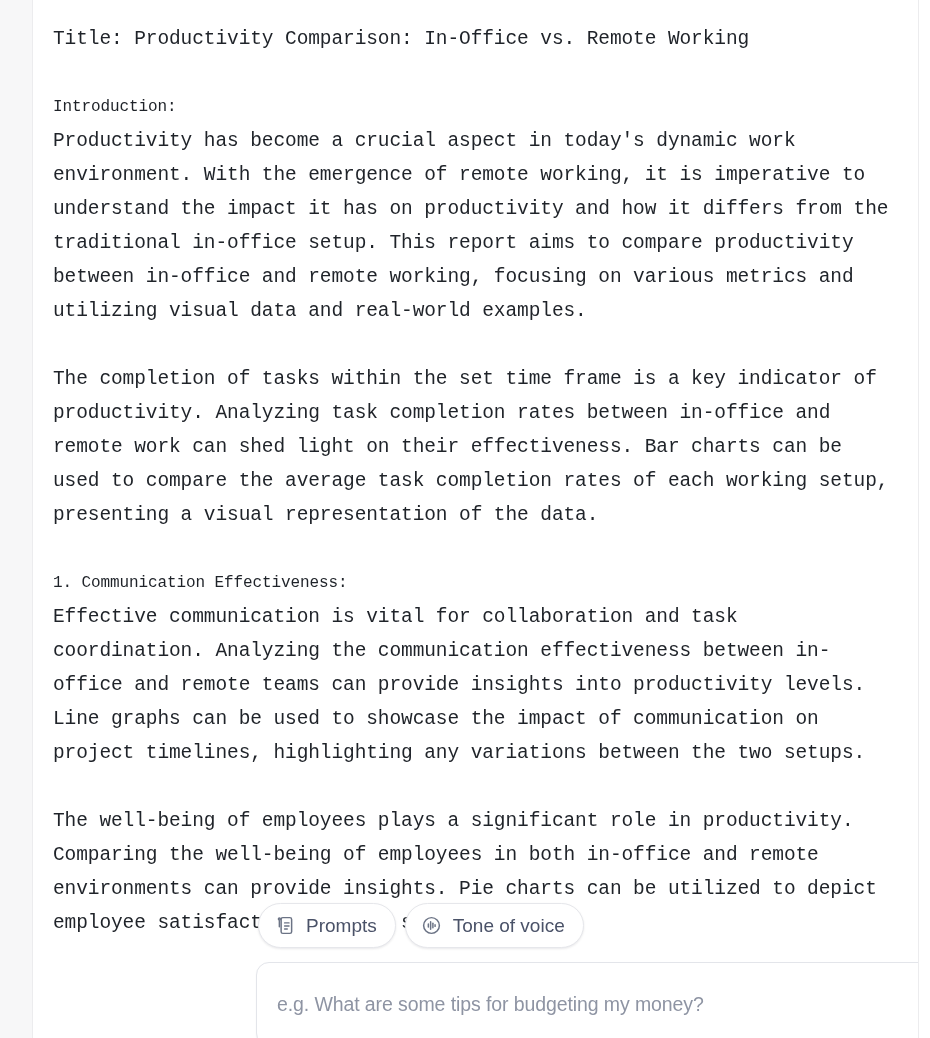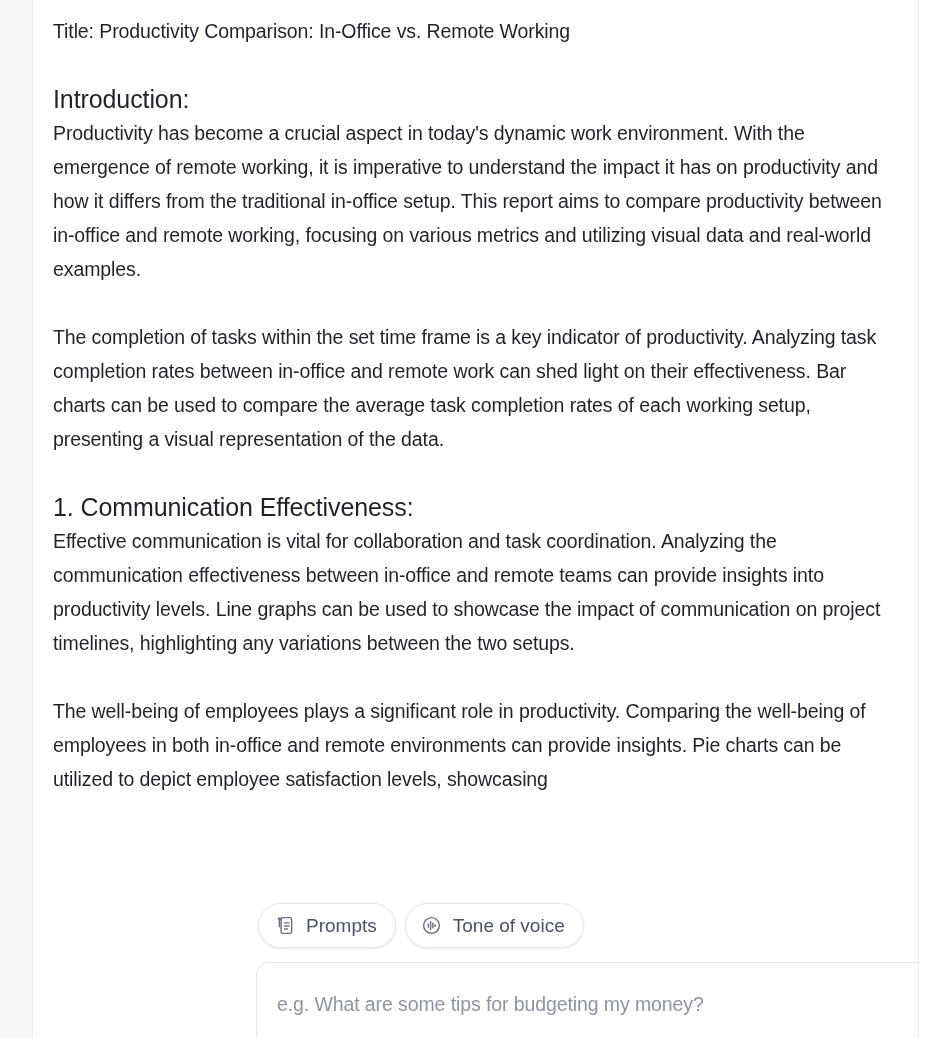--- a/index.html
+++ b/index.html
@@ -39,38 +39,39 @@
   }
   .doc-surface {
     flex: 1 1 auto;
     background: #ffffff;
     height: 100%;
     position: relative;
     overflow: hidden;
   }
 
   .doc-body {
-    padding: 14px 12px 0 20px;
+    padding: 22px 12px 0 20px;
     color: #1f2329;
     font-size: 19.5px;
     line-height: 34px;
     letter-spacing: -0.1px;
+    font-family: Liberation Mono, monospace;
     -webkit-font-smoothing: antialiased;
   }
   .doc-title {
     margin: 0 0 34px 0;
     font-weight: 400;
     font-size: 19.5px;
     line-height: 34px;
     color: #1f2329;
   }
   .doc-heading {
     margin: 0;
     font-weight: 400;
-    font-size: 25px;
+    font-size: 16px;
     line-height: 34px;
     color: #1f2329;
   }
   .doc-para {
     margin: 0 11px 34px 0;
   }
   .doc-para.last { margin-bottom: 0; }
 
   
   .assist-toolbar {

